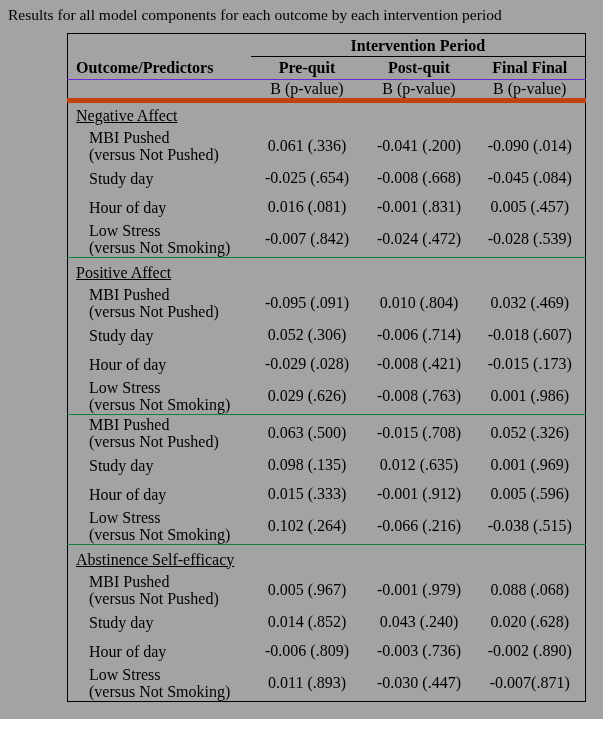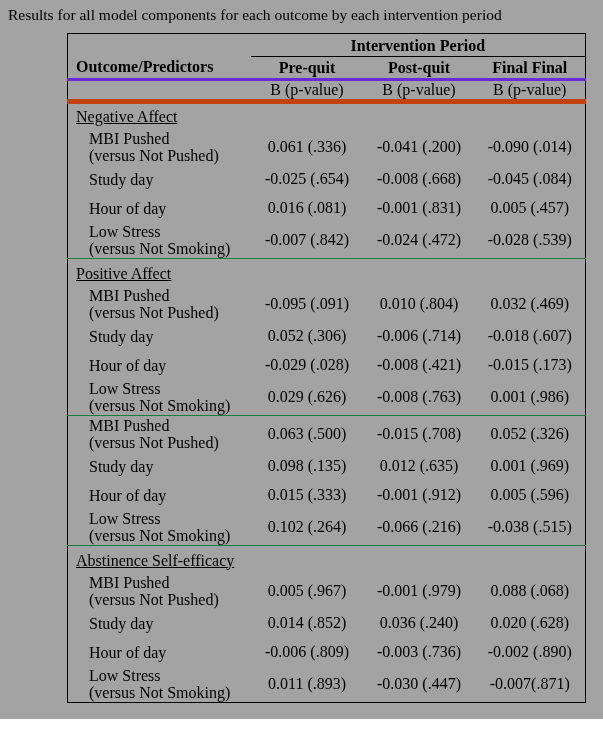--- a/index.html
+++ b/index.html
@@ -30,21 +30,21 @@
   }
   col.c1 { width: 183px; }
   col.c2 { width: 113px; }
   col.c3 { width: 111px; }
   col.c4 { width: 111px; }
   th, td { padding: 0; font-weight: normal; vertical-align: middle; }
 
   tr.head1 th { height: 23px; vertical-align: bottom; padding-bottom: 1px; }
   th.spanner { font-weight: bold; text-align: center; border-bottom: 1px solid #000; }
 
-  tr.head2 th { height: 23px; border-bottom: 3px solid #6d28d9; font-weight: bold; }
+  tr.head2 th { height: 23px; border-bottom: 1px solid #6d28d9; font-weight: bold; }
   th.outcome-hdr { text-align: left; padding-left: 8px; }
   tr.head2 th.period { text-align: center; }
 
   tr.head3 td { height: 21px; border-bottom: 5px solid #c2410c; text-align: center; }
 
   tbody { border-top: 1px solid #15803d; }
   td.section-name { height: 27px; vertical-align: bottom; padding: 0 0 3px 8px; }
   td.section-name span { text-decoration: underline; }
 
   tr.pred-row td { height: 29px; }
@@ -200,21 +200,21 @@
           <div>MBI Pushed</div>
           <div>(versus Not Pushed)</div>
         </td>
         <td class="val">0.005 (.967)</td>
         <td class="val">-0.001 (.979)</td>
         <td class="val">0.088 (.068)</td>
       </tr>
       <tr class="pred-row">
         <td class="label">Study day</td>
         <td class="val">0.014 (.852)</td>
-        <td class="val">0.036 (.240)</td>
+        <td class="val">0.043 (.240)</td>
         <td class="val">0.020 (.628)</td>
       </tr>
       <tr class="pred-row">
         <td class="label">Hour of day</td>
         <td class="val">-0.006 (.809)</td>
         <td class="val">-0.003 (.736)</td>
         <td class="val">-0.002 (.890)</td>
       </tr>
       <tr class="pred-row tall">
         <td class="label">

